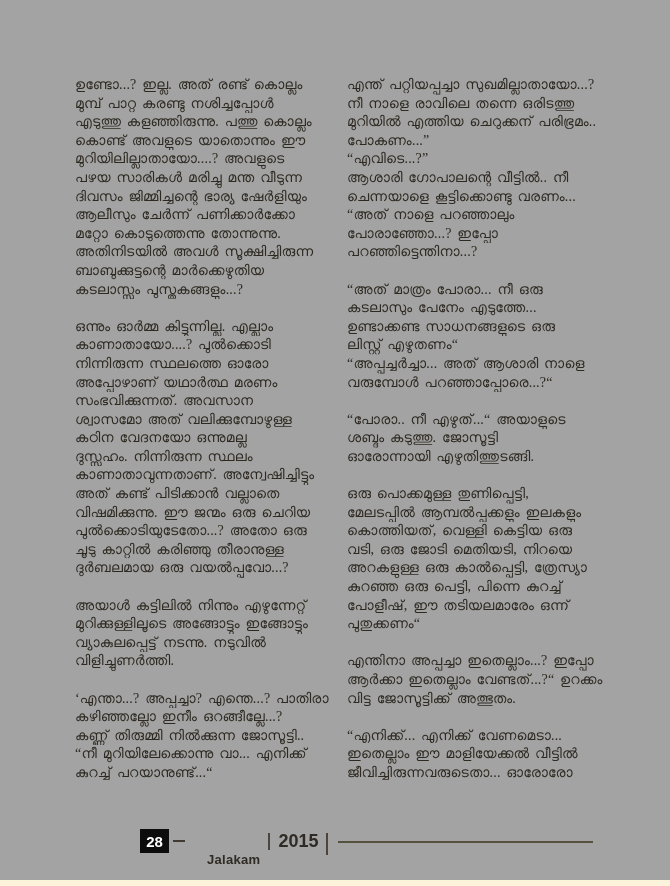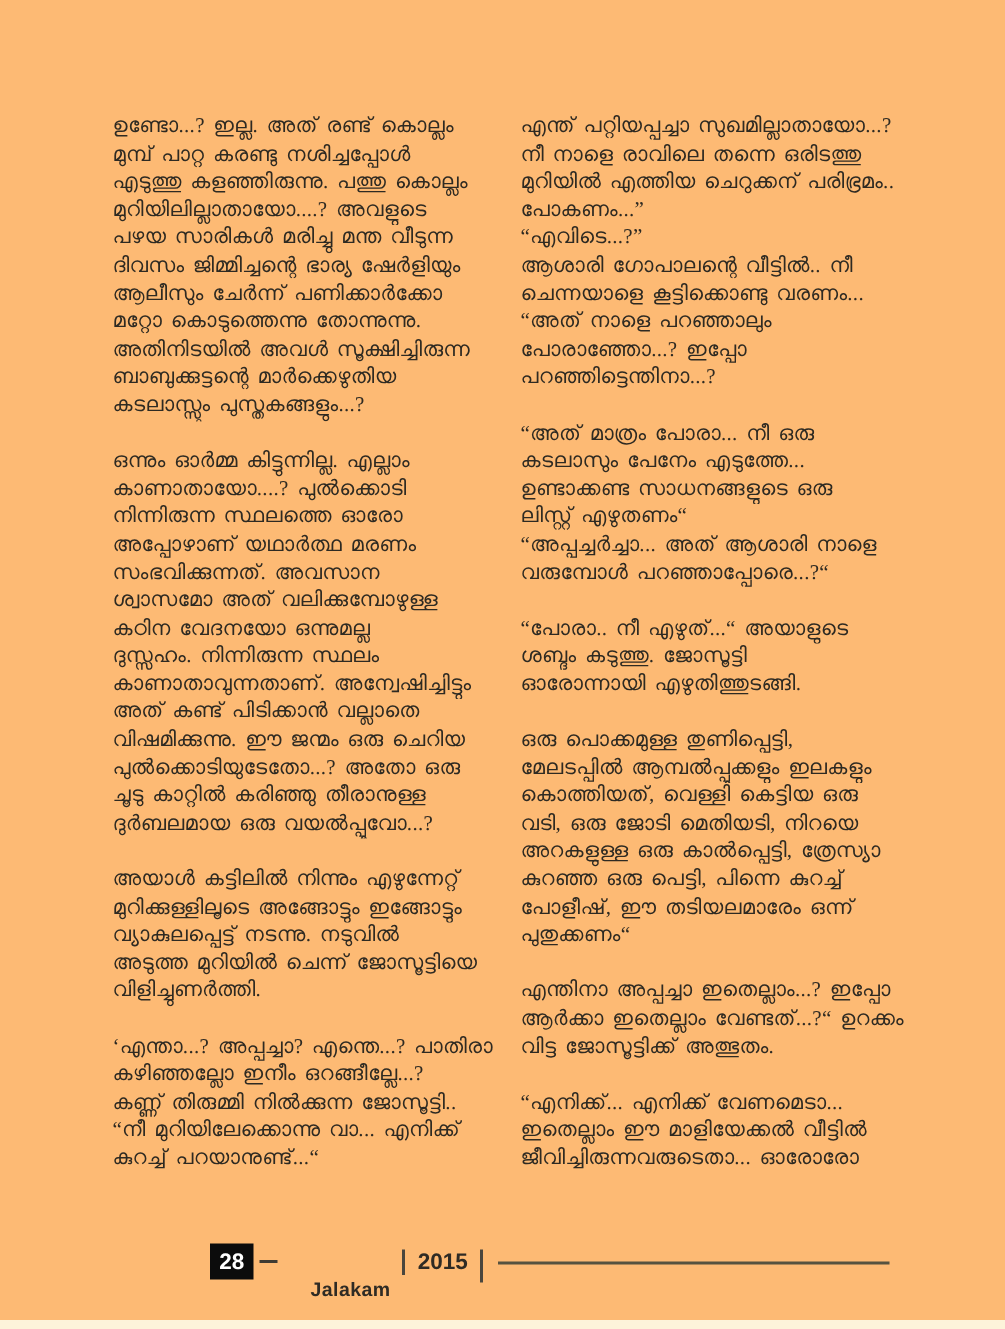--- a/index.html
+++ b/index.html
@@ -5,21 +5,21 @@
   * { box-sizing: border-box; }
   html, body { margin: 0; padding: 0; }
   body {
     width: 670px; height: 886px;
     font-family: "Liberation Serif", "DejaVu Serif", serif;
     overflow: hidden;
   }
   .page {
     position: relative;
     width: 670px; height: 886px;
-    background: #fdba74;
+    background: #a3a3a3;
     overflow: hidden;
     text-decoration: underline;
   }
   .column {
     position: absolute;
     top: 76px;
     overflow: hidden;
   }
   .column-left  { left: 75px;  width: 260px; }
   .column-right { left: 347px; width: 280px; }
@@ -67,21 +67,21 @@
     margin-top: 36px;
   }
   .vbar {
     width: 2px; height: 17px;
     background: #4a463d;
     margin: 0 8px;
     flex: 0 0 auto;
   }
   .vbar-tall { height: 22px; margin-top: 5px; }
   .year {
-    font-size: 15px; font-weight: bold;
+    font-size: 18px; font-weight: bold;
     color: #2f2b24;
     flex: 0 0 auto;
   }
   .rule {
     flex: 1 1 auto;
     height: 2px;
     background: #56523f;
     margin-left: 2px;
     position: relative;
     top: 1px;
@@ -96,20 +96,21 @@
 </head>
 <body>
 
 <div class="page">
 
   <div class="column column-left">
       <div class="para">
         <div class="line">ഉണ്ടോ...? ഇല്ല. അത് രണ്ട് കൊല്ലം</div>
         <div class="line">മുമ്പ് പാറ്റ കരണ്ടു നശിച്ചപ്പോൾ</div>
         <div class="line">എടുത്തു കളഞ്ഞിരുന്നു. പത്തു കൊല്ലം</div>
+        <div class="line">കൊണ്ട് അവളുടെ യാതൊന്നും ഈ</div>
         <div class="line">മുറിയിലില്ലാതായോ....? അവളുടെ</div>
         <div class="line">പഴയ സാരികൾ മരിച്ചു മന്ത വീടുന്ന</div>
         <div class="line">ദിവസം ജിമ്മിച്ചന്റെ ഭാര്യ ഷേർളിയും</div>
         <div class="line">ആലീസും ചേർന്ന് പണിക്കാർക്കോ</div>
         <div class="line">മറ്റോ കൊടുത്തെന്നു തോന്നുന്നു.</div>
         <div class="line">അതിനിടയിൽ അവൾ സൂക്ഷിച്ചിരുന്ന</div>
         <div class="line">ബാബുക്കുട്ടന്റെ മാർക്കെഴുതിയ</div>
         <div class="line">കടലാസ്സും പുസ്തകങ്ങളും...?</div>
       </div>
       <div class="para">
@@ -125,21 +126,20 @@
         <div class="line">അത് കണ്ട് പിടിക്കാൻ വല്ലാതെ</div>
         <div class="line">വിഷമിക്കുന്നു. ഈ ജന്മം ഒരു ചെറിയ</div>
         <div class="line">പുൽക്കൊടിയുടേതോ...? അതോ ഒരു</div>
         <div class="line">ചൂടു കാറ്റിൽ കരിഞ്ഞു തീരാനുള്ള</div>
         <div class="line">ദുർബലമായ ഒരു വയൽപ്പൂവോ...?</div>
       </div>
       <div class="para">
         <div class="line">അയാൾ കട്ടിലിൽ നിന്നും എഴുന്നേറ്റ്</div>
         <div class="line">മുറിക്കുള്ളിലൂടെ അങ്ങോട്ടും ഇങ്ങോട്ടും</div>
         <div class="line">വ്യാകുലപ്പെട്ട് നടന്നു. നടുവിൽ</div>
-        <div class="line">അടുത്ത മുറിയിൽ ചെന്ന് ജോസൂട്ടിയെ</div>
         <div class="line">വിളിച്ചുണർത്തി.</div>
       </div>
       <div class="para">
         <div class="line">‘എന്താ...? അപ്പച്ചാ? എന്തെ...? പാതിരാ</div>
         <div class="line">കഴിഞ്ഞല്ലോ ഇനീം ഒറങ്ങീല്ലേ...?</div>
         <div class="line">കണ്ണ് തിരുമ്മി നിൽക്കുന്ന ജോസൂട്ടി..</div>
         <div class="line">“നീ മുറിയിലേക്കൊന്നു വാ... എനിക്ക്</div>
         <div class="line">കുറച്ച് പറയാനുണ്ട്...“</div>
       </div>
     </div>

